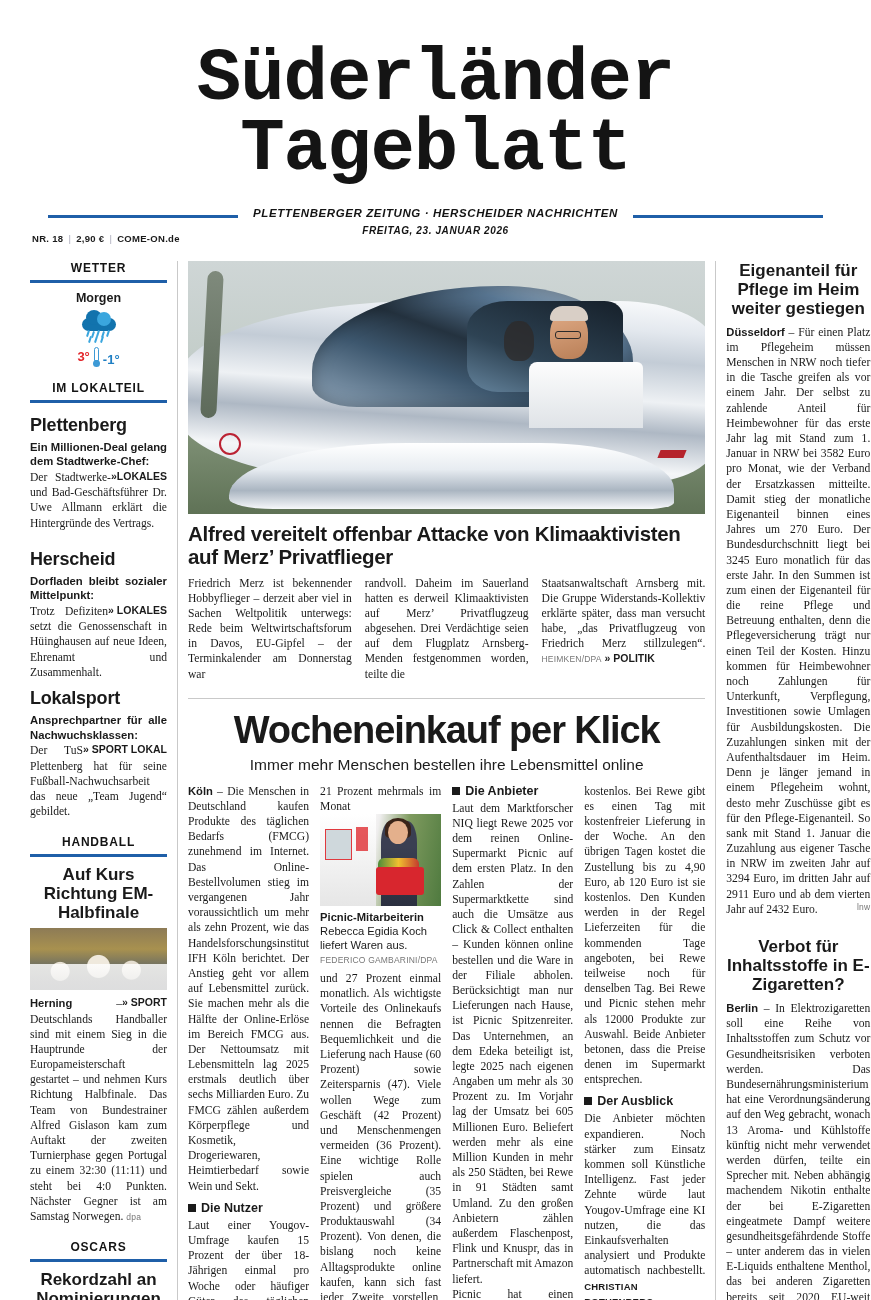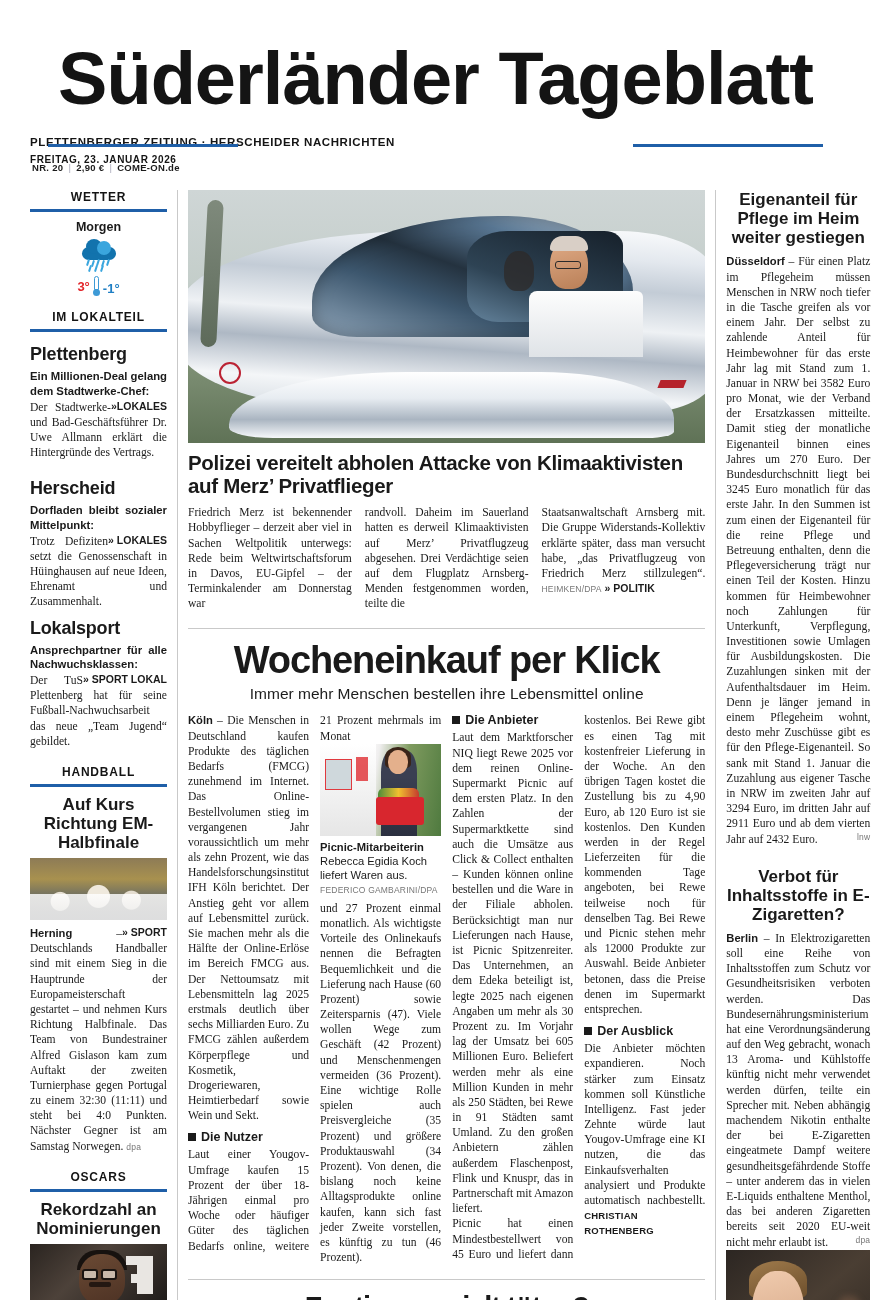--- a/index.html
+++ b/index.html
@@ -8,44 +8,45 @@
     background: #ffffff;
     font-family: "Liberation Sans", sans-serif;
     color: #1a1a1a;
     overflow: hidden;
   }
   .page { position: relative; width: 871px; height: 1300px; padding: 0; }
 
   
   .masthead { padding: 44px 30px 0 30px; }
   .masthead-title {
-    font-family: Liberation Sans, sans-serif;
+    font-family: Liberation Mono, monospace;
     font-weight: 700;
     font-size: 74px;
     line-height: 0.95;
     letter-spacing: -1px;
     text-align: center;
     color: #141414;
   }
   .masthead-sub {
     position: relative;
     margin-top: 22px;
     height: 46px;
   }
   .masthead-rule-l, .masthead-rule-r {
     position: absolute; top: 8px; height: 3px; background: #1f5fa8;
   }
   .masthead-rule-l { left: 18px; width: 190px; }
   .masthead-rule-r { right: 18px; width: 190px; }
   .masthead-center {
-    text-align: left;
+    text-align: center;
     font-size: 11.5px;
     font-weight: 700;
     letter-spacing: 0.6px;
     color: #141414;
+    font-style: italic;
   }
   .masthead-center .line2 { margin-top: 6px; font-size: 10px; }
   .masthead-meta {
     position: absolute; left: 2px; top: 26px;
     font-size: 9.5px; font-weight: 700; letter-spacing: .3px;
     display: flex; align-items: center; gap: 5px;
   }
   .masthead-meta .sep { color: #aab; font-weight: 400; }
 
   
@@ -259,21 +260,21 @@
   <div class="masthead">
     <div class="masthead-title">Süderländer Tageblatt</div>
     <div class="masthead-sub">
       <div class="masthead-rule-l"></div>
       <div class="masthead-rule-r"></div>
       <div class="masthead-center">
         <div>PLETTENBERGER ZEITUNG · HERSCHEIDER NACHRICHTEN</div>
         <div class="line2">FREITAG, 23. JANUAR 2026</div>
       </div>
       <div class="masthead-meta">
-        <span>NR. 20</span>
+        <span>NR. 18</span>
         <span class="sep">|</span>
         <span>2,90 €</span>
         <span class="sep">|</span>
         <span>COME-ON.de</span>
       </div>
     </div>
   </div>
 
   <div class="grid">
 
@@ -388,21 +389,21 @@
         <div class="lp-head"></div>
         <div class="lp-hair"></div>
         <div class="lp-spec"></div>
         <div class="lp-shirt"></div>
         <div class="lp-prop"></div>
         <div class="lp-spinner"></div>
         <div class="lp-wing"></div>
         <div class="lp-accent"></div>
       </div>
 
-      <div class="lead-headline">Polizei vereitelt abholen Attacke von Klimaaktivisten auf Merz’ Privatflieger</div>
+      <div class="lead-headline">Alfred vereitelt offenbar Attacke von Klimaaktivisten auf Merz’ Privatflieger</div>
       <div class="cols-3 serif-body">
         <div>Friedrich Merz ist bekennender Hobbyflieger – derzeit aber viel in Sachen Weltpolitik unterwegs: Rede beim Weltwirtschaftsforum in Davos, EU-Gipfel – der Terminkalender am Donnerstag war</div>
         <div>randvoll. Daheim im Sauerland hatten es derweil Klimaaktivisten auf Merz’ Privatflugzeug abgesehen. Drei Verdächtige seien auf dem Flugplatz Arnsberg-Menden festgenommen worden, teilte die</div>
         <div>
           <span>Staatsanwaltschaft Arnsberg mit. Die Gruppe Widerstands-Kollektiv erklärte später, dass man versucht habe, „das Privatflugzeug von Friedrich Merz stillzulegen“.</span>
           <span class="credit">HEIMKEN/DPA</span>
           <span class="ref">» POLITIK</span>
         </div>
       </div>
 

